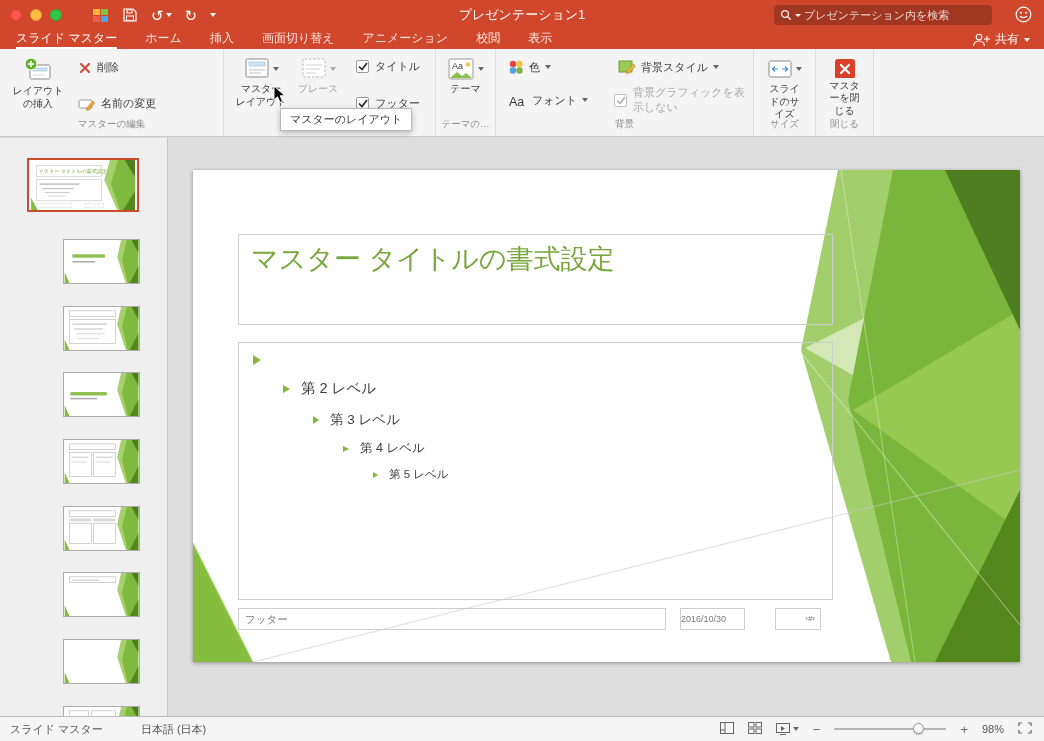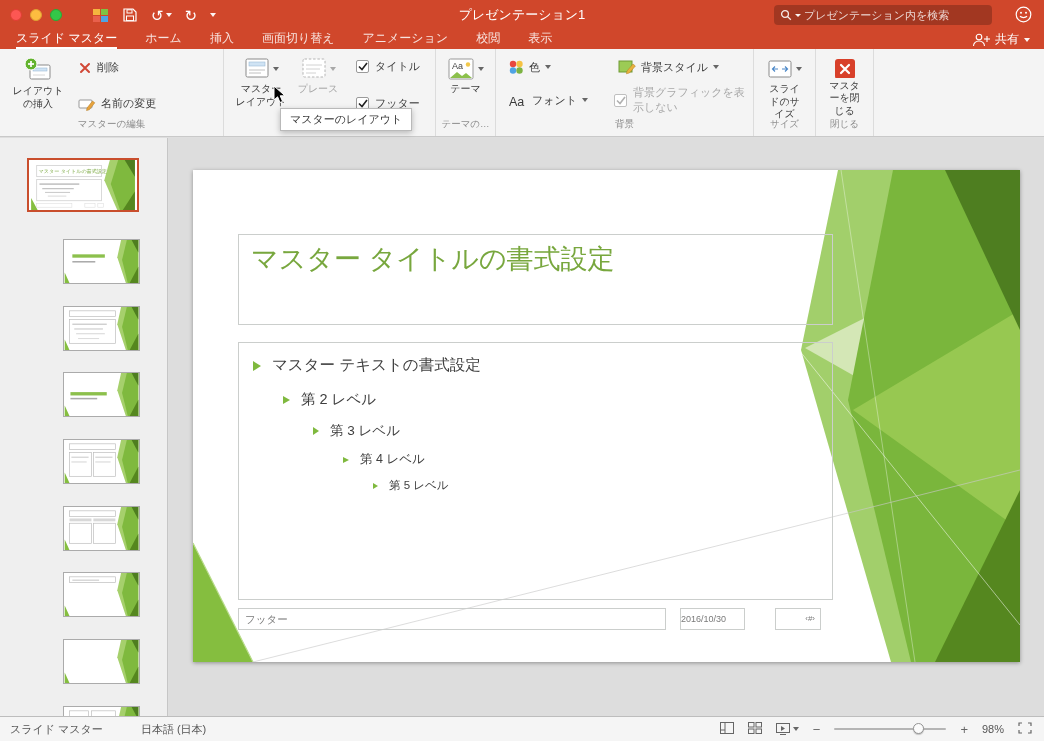--- a/index.html
+++ b/index.html
@@ -38,21 +38,21 @@
   .rbtn { display:flex; flex-direction:column; align-items:center; gap:2px; padding:2px 3px; border-radius:3px; color:#3C3C3C; font-size:10px; text-align:center; line-height:1.25; cursor:default; }
   .rbtn .lbl { max-width:64px; }
   .rbtn-sm { display:flex; align-items:center; gap:5px; font-size:11px; color:#3C3C3C; padding:2px 4px; border-radius:3px; cursor:default; }
   .icon-row { display:flex; align-items:center; gap:3px; }
   .caret-g { width:0; height:0; border-left:3.5px solid transparent; border-right:3.5px solid transparent; border-top:4px solid #666; }
   .cb { width:13px; height:13px; background:#fff; border:1px solid #9A9A9A; border-radius:2px; display:inline-flex; align-items:center; justify-content:center; flex:none; }
   .cbrow { display:flex; align-items:center; gap:6px; font-size:11px; color:#3C3C3C; }
   .disabled { color:#A8A8A8 !important; }
   .disabled .cb { border-color:#BFBFBF; }
   .g1-col { display:flex; flex-direction:column; justify-content:space-between; padding:3px 0 6px 6px; }
-  .g2-cbcol { display:flex; flex-direction:column; justify-content:space-between; padding:4px 0 8px 10px; }
+  .g2-cbcol { display:flex; flex-direction:column; justify-content:space-between; padding:4px 0 8px 10px;align-items:center; }
   .g4-grid { display:grid; grid-template-columns:auto auto; column-gap:22px; row-gap:8px; align-items:center; justify-items:start; padding-top:2px; }
   .tooltip { position:absolute; left:280px; top:59px; background:#FFFFFF; border:1px solid #B9B9B9; box-shadow:0 2px 6px rgba(0,0,0,0.25); padding:3px 9px; font-size:11px; color:#333; z-index:30; white-space:nowrap; }
   .cursor { position:absolute; left:273px; top:36px; z-index:40; pointer-events:none; }
 
   
   .thumbs { position:absolute; top:138px; left:0; width:168px; bottom:25px; background:#EFEFEF; border-right:1px solid #C6C6C6; overflow:hidden; }
   .thumb { position:absolute; background:#fff; border:1px solid #ABABAB; cursor:default; }
   .thumb.master { left:27px; top:20px; width:112px; height:54px; border:2px solid #C94E2D; }
   .thumb.layout { left:63px; width:77px; height:45px; }
   .thumb svg { display:block; width:100%; height:100%; }
@@ -486,21 +486,20 @@
         <line x1="60" y1="492" x2="827" y2="300" stroke="#C9C9C9" stroke-width="0.8" opacity="0.8"></line>
       </svg>
 
       <div class="ph ph-title">
         <span>マスター タイトルの書式設定</span>
       </div>
 
       <div class="ph ph-body">
         <div class="bullet b1">
           <span class="tri tr1"></span>
-          <span>マスター テキストの書式設定</span>
         </div>
         <div class="bullet b2">
           <span class="tri tr2"></span>
           <span>第 2 レベル</span>
         </div>
         <div class="bullet b3">
           <span class="tri tr3"></span>
           <span>第 3 レベル</span>
         </div>
         <div class="bullet b4">

